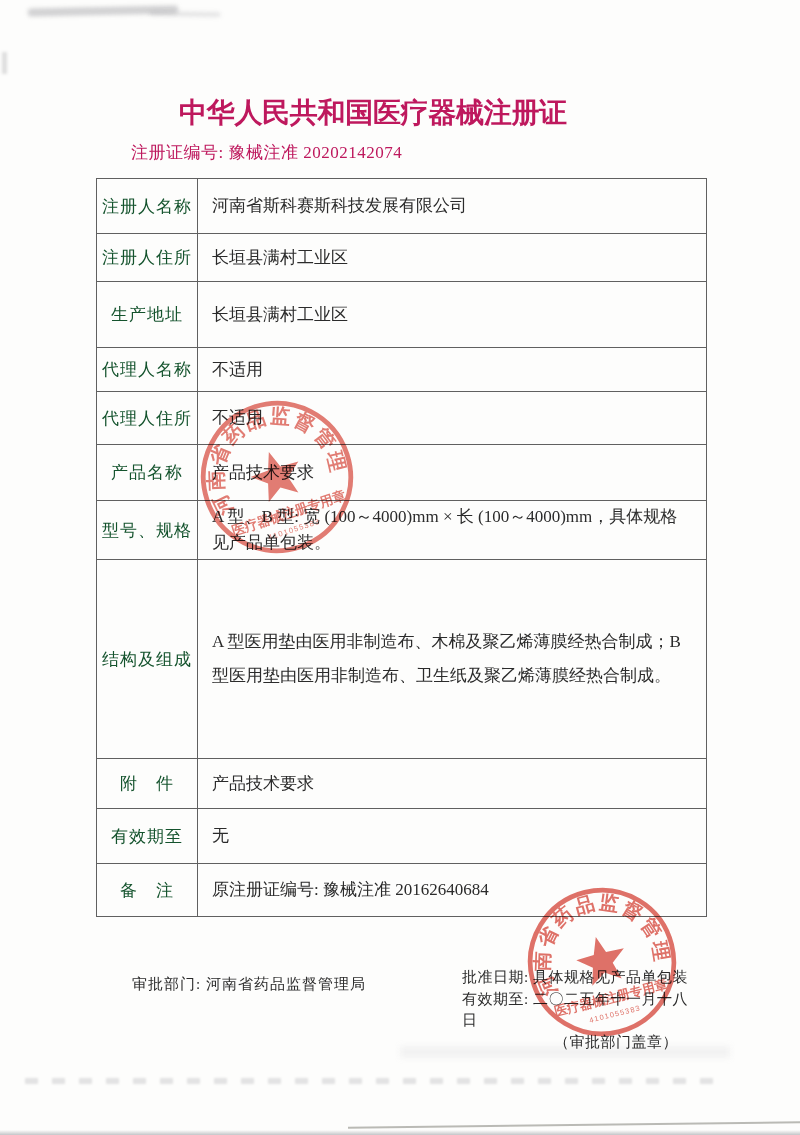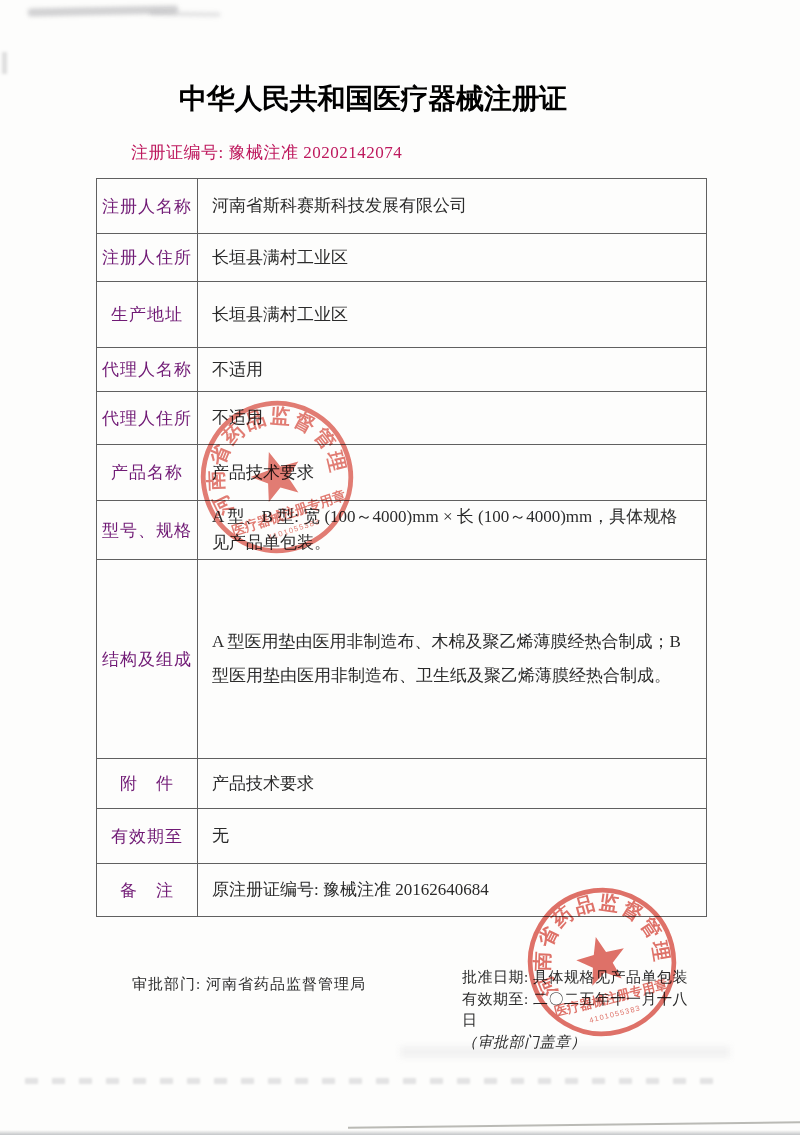--- a/index.html
+++ b/index.html
@@ -6,59 +6,59 @@
   body{
     width:800px;height:1135px;position:relative;overflow:hidden;
     background:#fdfdfc;
     font-family:"Liberation Serif","DejaVu Serif",serif;
     color:#2e2e2e;
   }
   .page{position:absolute;inset:0;}
 
   
   .doc-title{
-    position:absolute;left:179px;top:80px;width:372px;
+    position:absolute;left:179px;top:94px;width:372px;
     font-family:Liberation Mono, monospace;
-    font-size:28px;font-weight:bold;color:#000000;
+    font-size:28px;font-weight:bold;color:#be185d;
     letter-spacing:-0.3px;white-space:nowrap;
   }
   .reg-line{
     position:absolute;left:131px;top:141px;
     font-size:17px;color:#be185d;letter-spacing:0.5px;white-space:nowrap;
   }
 
   
   .cert-table{
     position:absolute;left:96px;top:178px;width:611px;
     border:1px solid #606060;box-sizing:border-box;
     background:transparent;
   }
   .row{display:flex;border-bottom:1px solid #606060;box-sizing:border-box;}
   .row:last-child{border-bottom:none;}
   .cell-label{
     width:101px;flex:0 0 101px;border-right:1px solid #606060;box-sizing:border-box;
     display:flex;align-items:center;justify-content:center;
-    font-size:17px;letter-spacing:1px;color:#701a75;text-align:center;
+    font-size:17px;letter-spacing:1px;color:#14532d;text-align:center;
   }
   .cell-value{
     flex:1;display:flex;align-items:center;
     padding:3px 12px 3px 14px;font-size:17px;line-height:26px;color:#2b2b2b;
   }
   .row-structure .cell-value{line-height:34px;}
 
   
   .approval-dept{
     position:absolute;left:132px;top:975px;font-size:15px;letter-spacing:1px;
     color:#2b2b2b;white-space:nowrap;
   }
   .dates-block{
     position:absolute;left:462px;top:967px;width:228px;
     font-size:15px;line-height:21.5px;color:#2b2b2b;letter-spacing:0.5px;
   }
-  .seal-note{text-align:left;padding-right:12px;font-style:italic;}
+  .seal-note{text-align:right;padding-right:12px;}
 
   
   .seal{
     position:absolute;mix-blend-mode:multiply;pointer-events:none;
   }
   .seal-mid{left:197px;top:397px;width:160px;height:160px;transform:rotate(-18deg);opacity:.72;}
   .seal-bottom{left:524px;top:884px;width:156px;height:156px;transform:rotate(-14deg);opacity:.78;}
   .seal svg text{font-family:"Liberation Sans","DejaVu Sans",sans-serif;}
 
   

